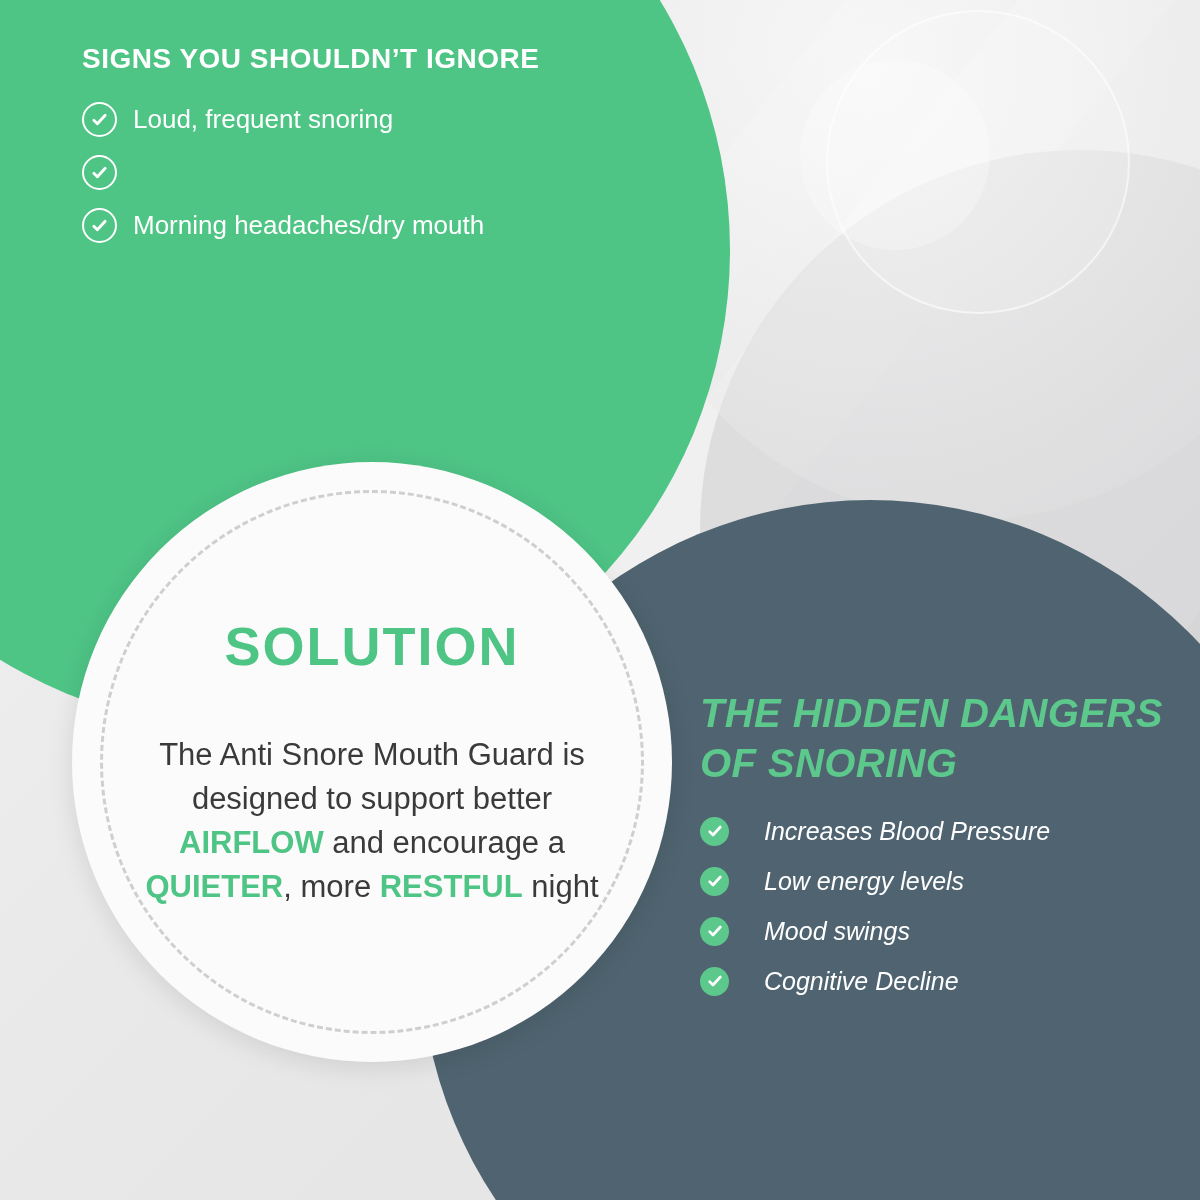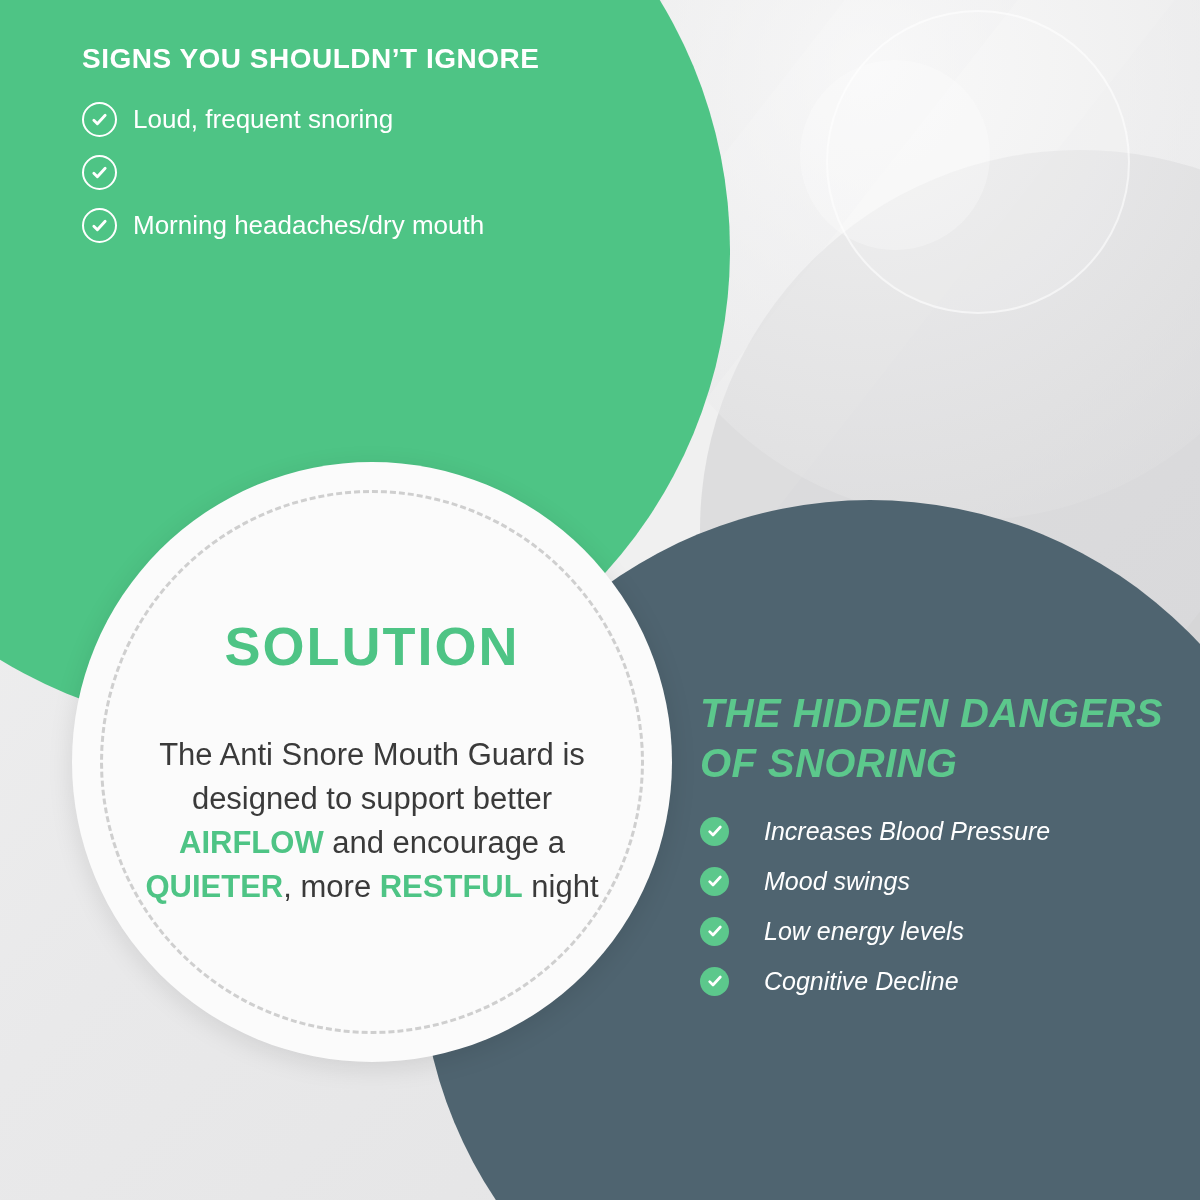--- a/index.html
+++ b/index.html
@@ -270,29 +270,29 @@
             </svg>
         </span>
         <span class="item-text">Increases Blood Pressure</span>
       </li>
       <li>
         <span class="check-filled">
           <svg width="16" height="16" viewBox="0 0 24 24" fill="none" stroke="#ffffff" stroke-width="4" stroke-linecap="round" stroke-linejoin="round">
               <polyline points="4,13 9,18 20,6"></polyline>
             </svg>
         </span>
-        <span class="item-text">Mood swings</span>
+        <span class="item-text">Low energy levels</span>
       </li>
       <li>
         <span class="check-filled">
           <svg width="16" height="16" viewBox="0 0 24 24" fill="none" stroke="#ffffff" stroke-width="4" stroke-linecap="round" stroke-linejoin="round">
               <polyline points="4,13 9,18 20,6"></polyline>
             </svg>
         </span>
-        <span class="item-text">Low energy levels</span>
+        <span class="item-text">Mood swings</span>
       </li>
       <li>
         <span class="check-filled">
           <svg width="16" height="16" viewBox="0 0 24 24" fill="none" stroke="#ffffff" stroke-width="4" stroke-linecap="round" stroke-linejoin="round">
               <polyline points="4,13 9,18 20,6"></polyline>
             </svg>
         </span>
         <span class="item-text">Cognitive Decline</span>
       </li>
     </ul>

